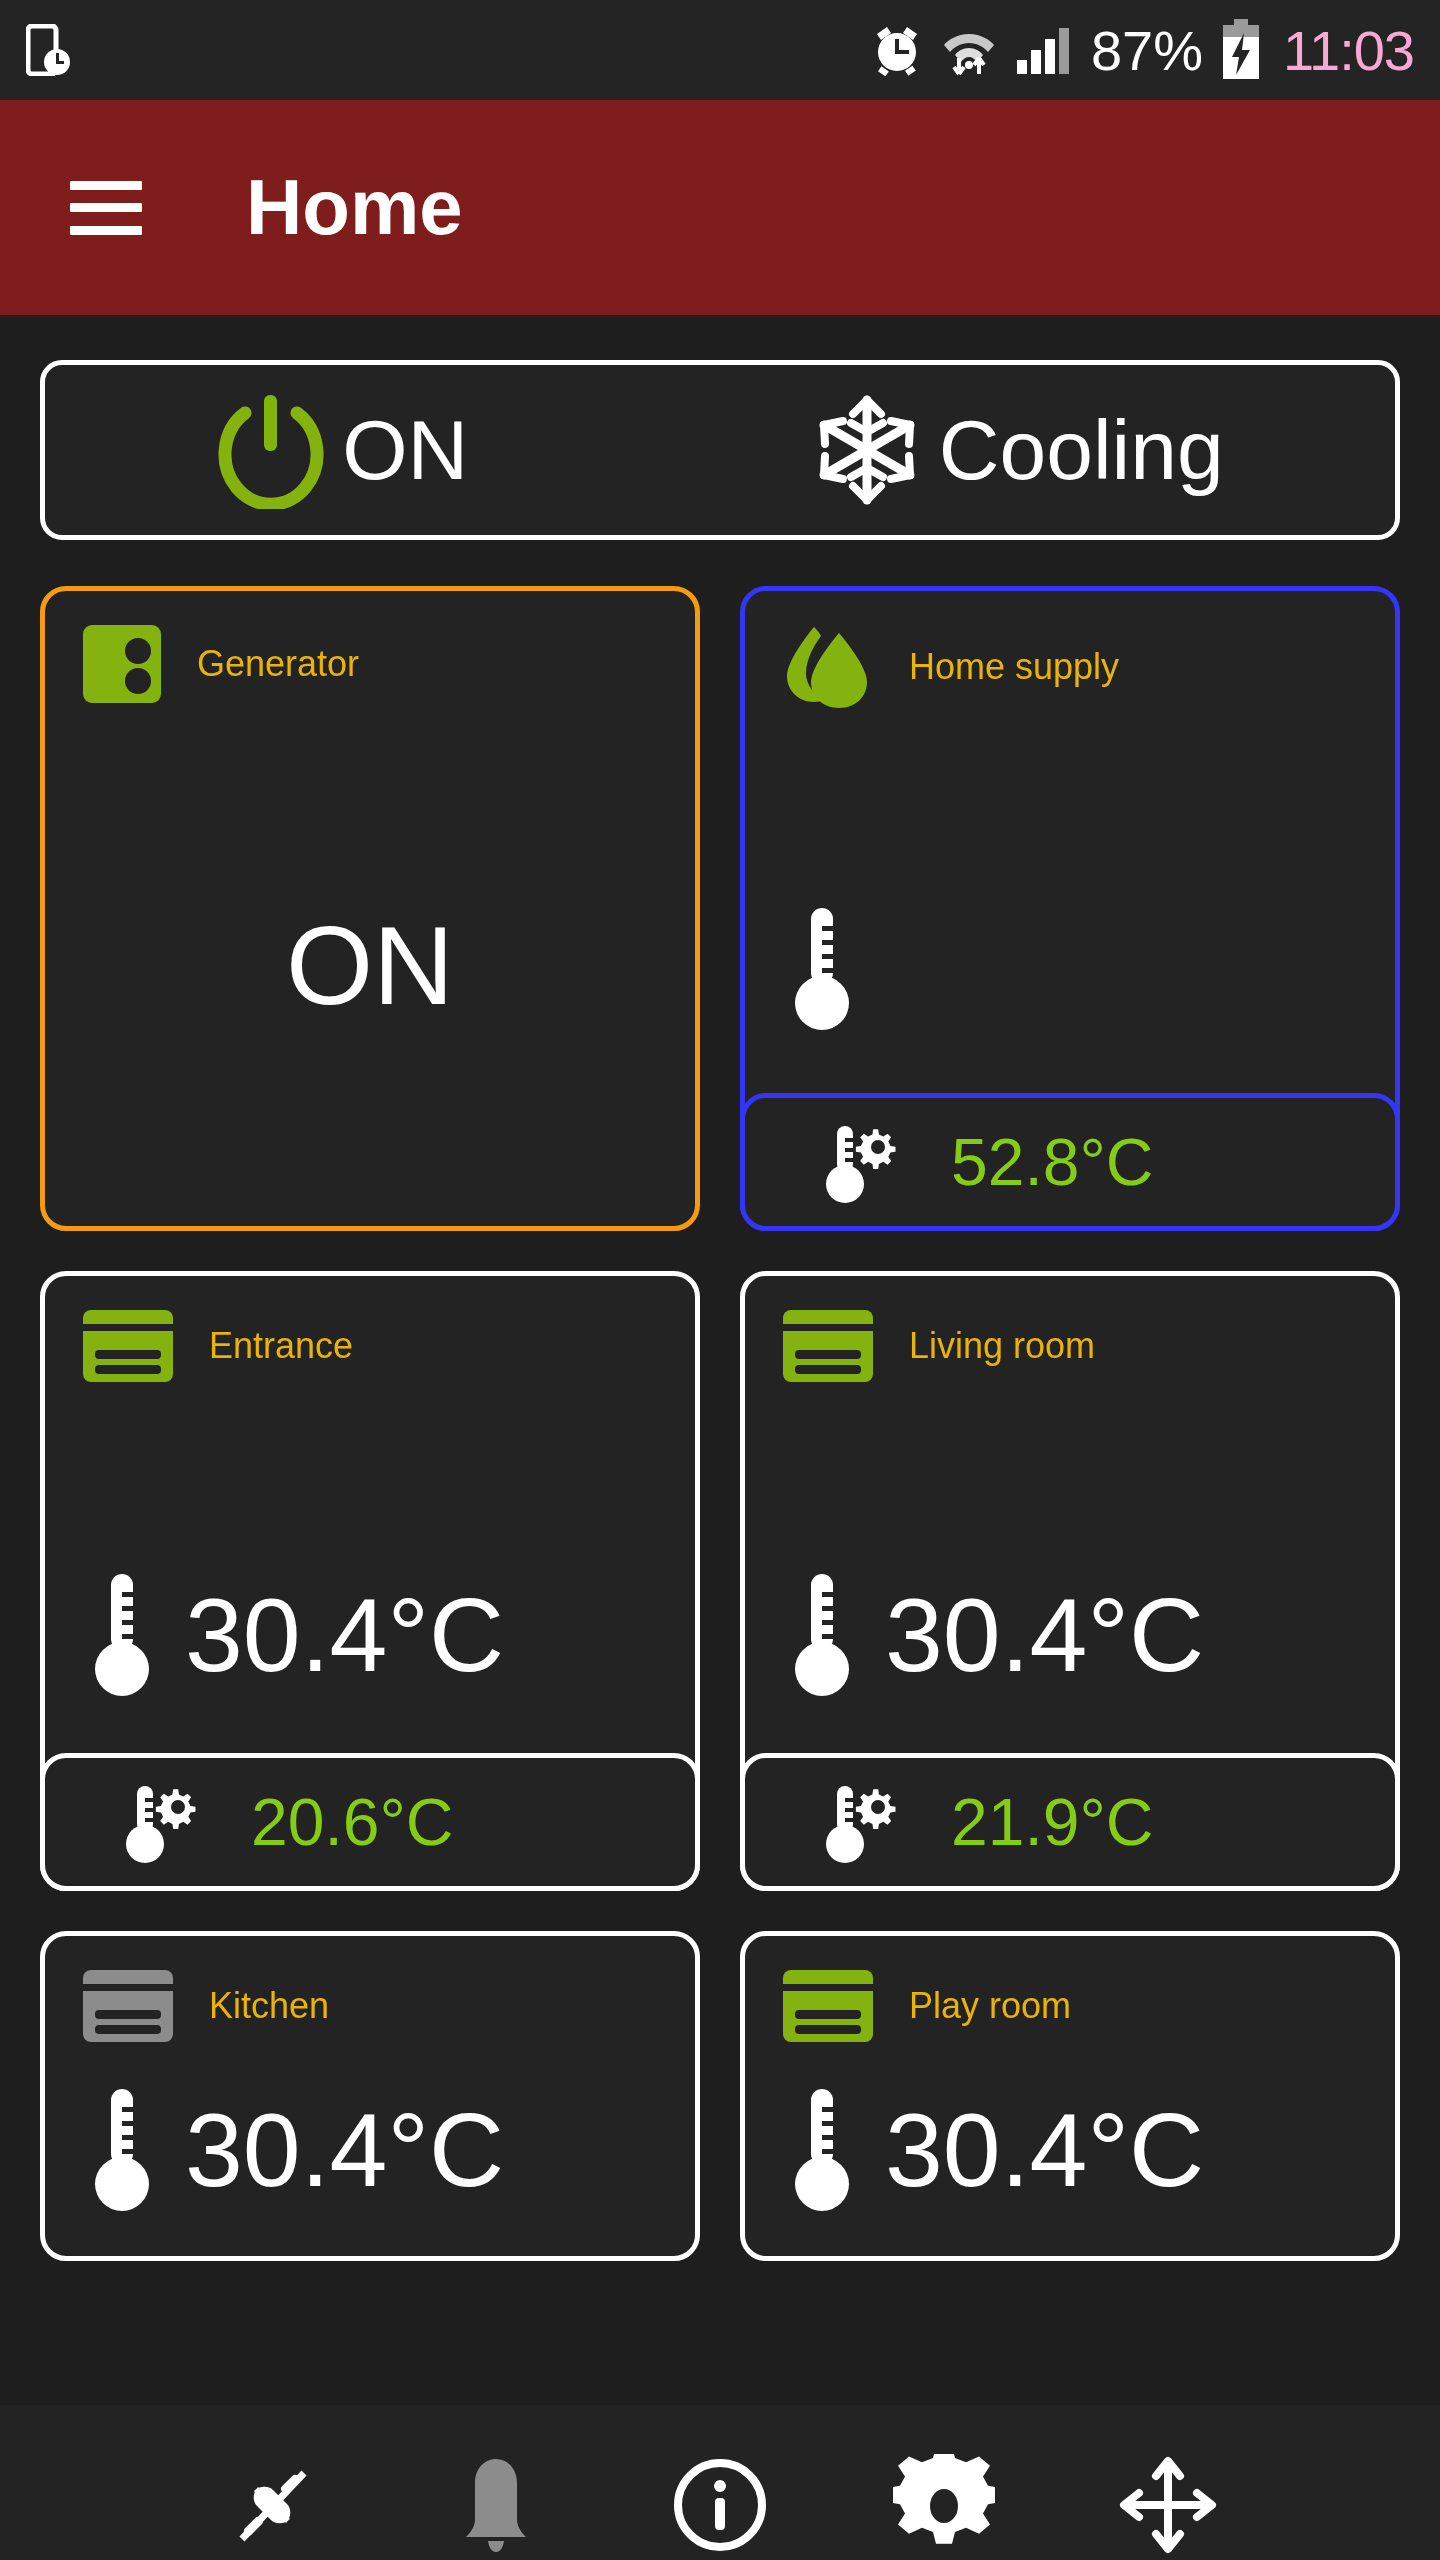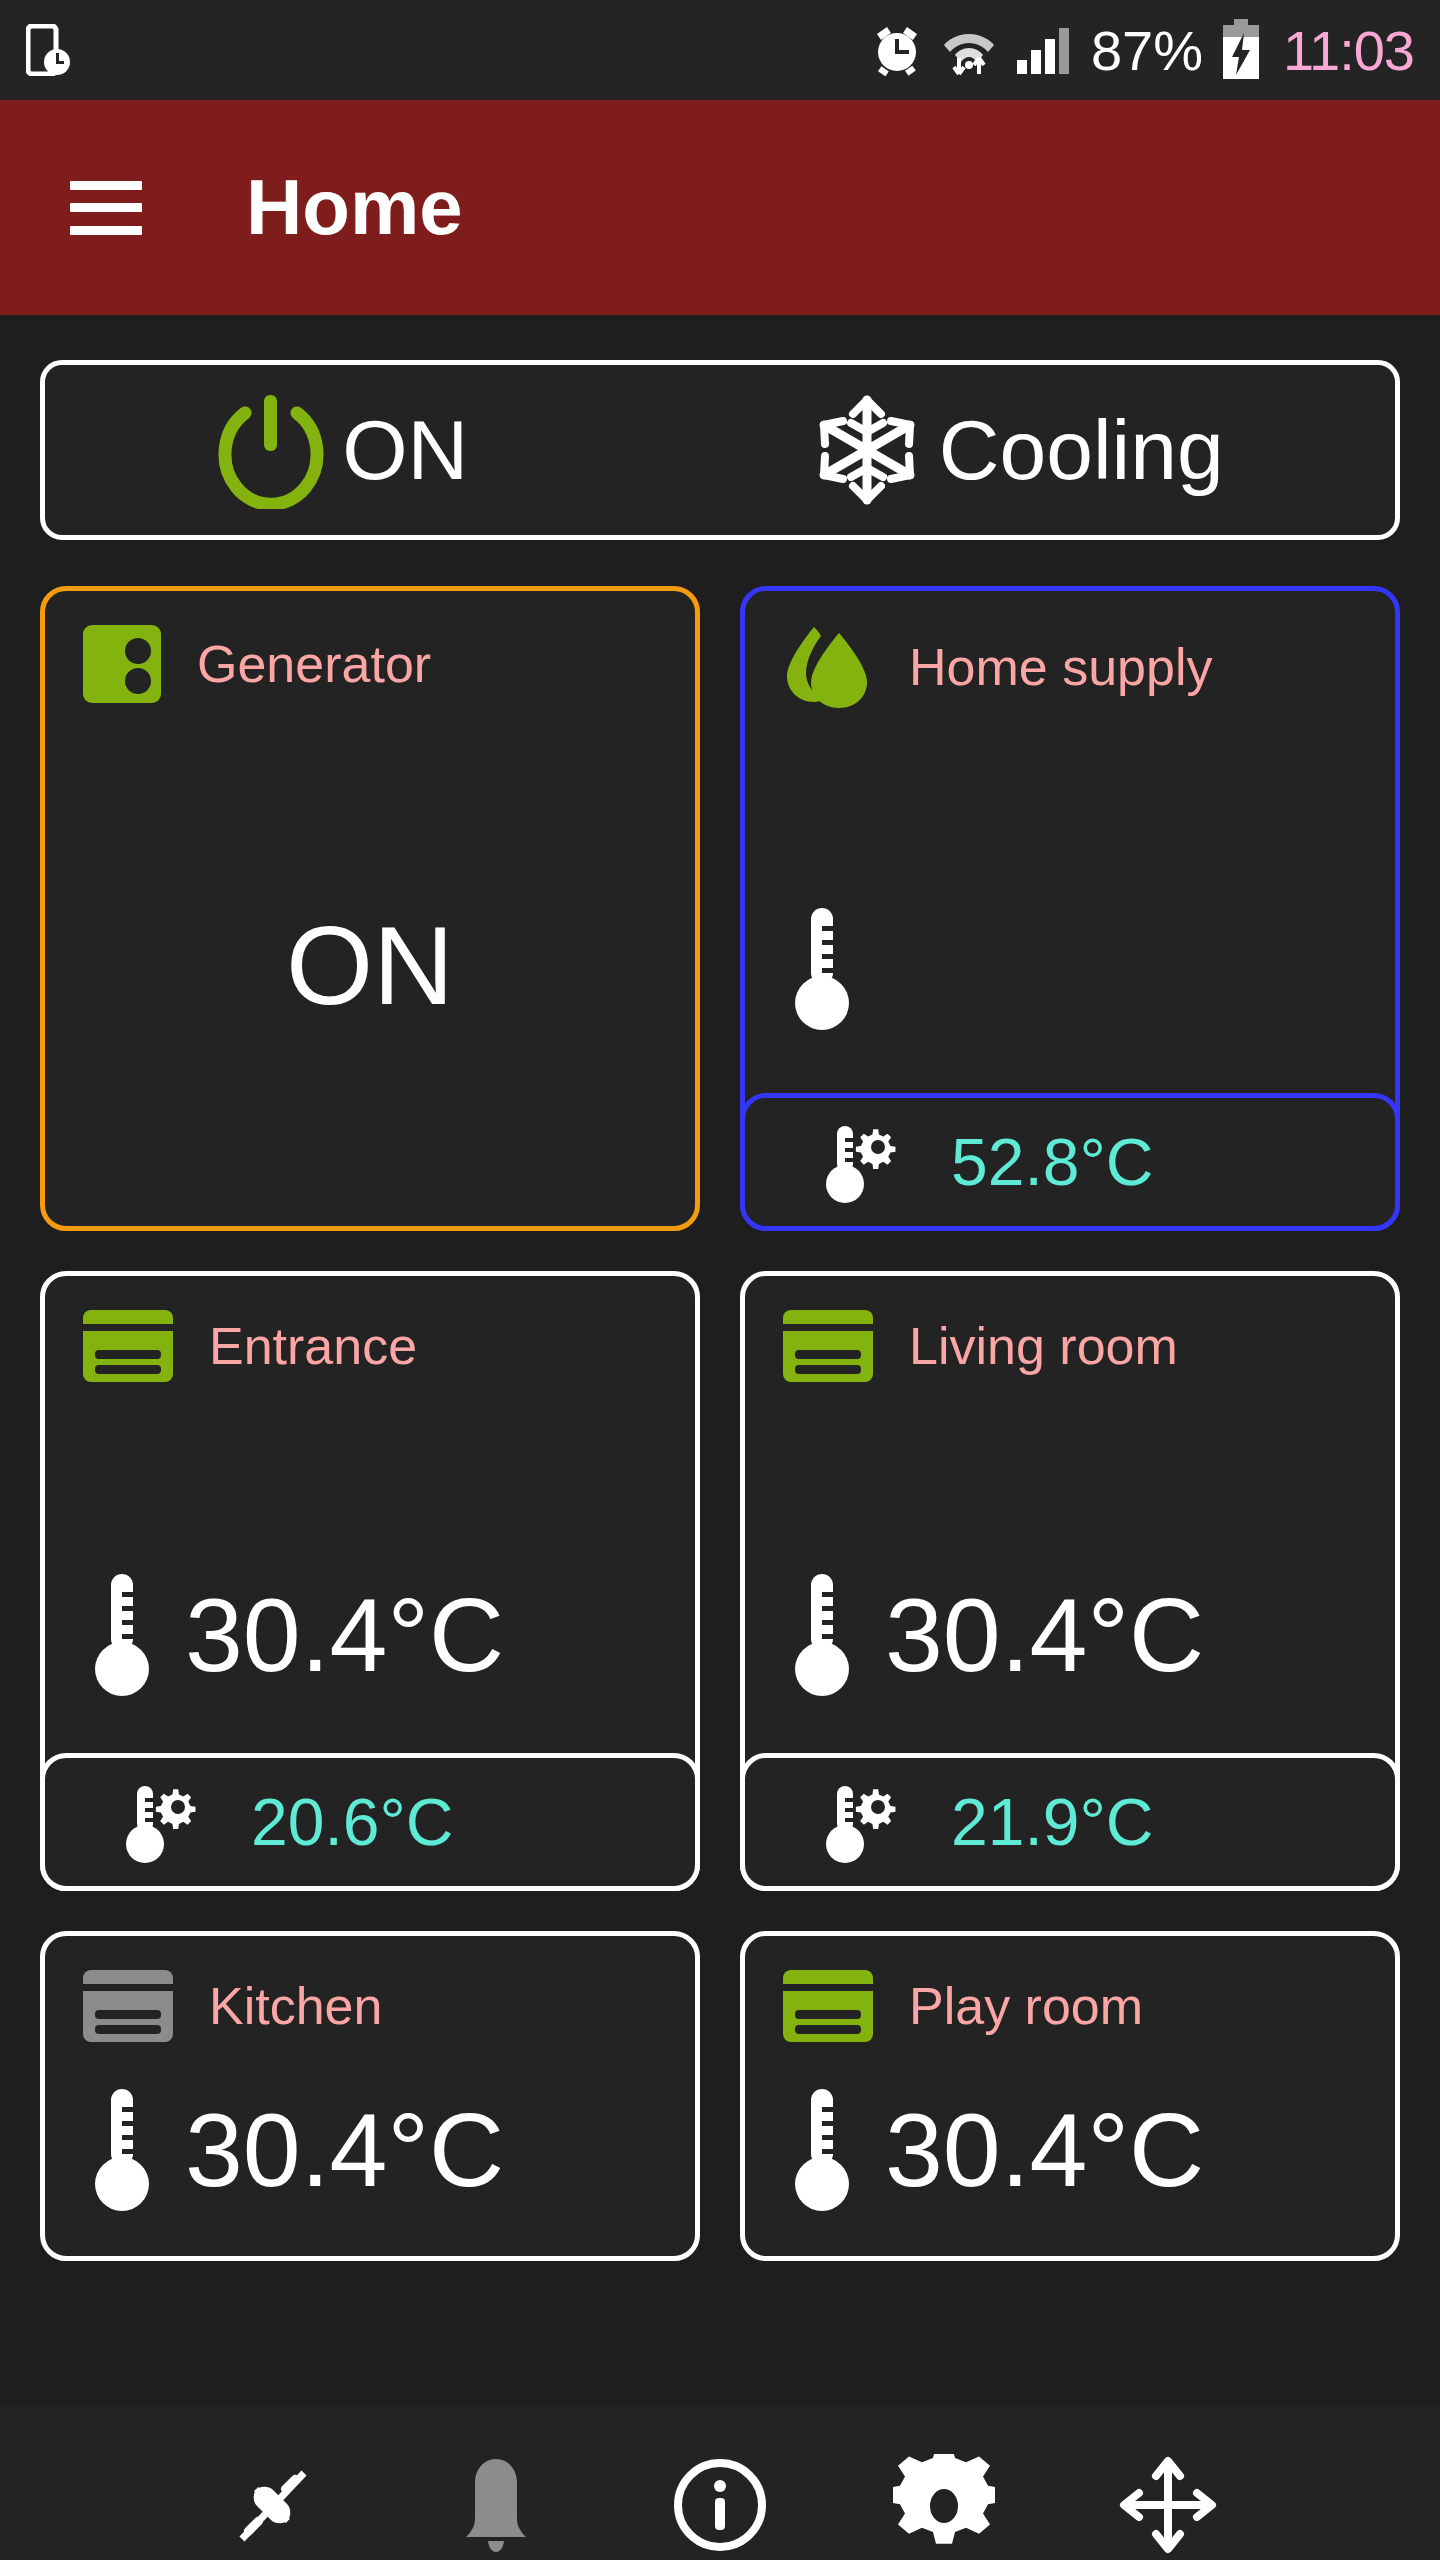--- a/index.html
+++ b/index.html
@@ -83,21 +83,21 @@
   .card.cut{ height:330px; overflow:hidden;text-align:center; }
   .card.accent-orange{ border-color:#f59b0f; }
   .card.accent-blue{ border-color:#3535f5; }
 
   .card-head{
     display:flex; align-items:center;
     padding:32px 0 0 36px;
     gap:34px;
   }
   .card-title{
-    font-size:52px; font-weight:400; color:#fca5a5;
+    font-size:36px; font-weight:400; color:#eab308;
     line-height:1;
   }
   .card-body{
     flex:1;
     display:flex; align-items:center;
     padding-left:44px;
     gap:30px;
   }
   .card-body.center{ justify-content:center; padding-left:0; }
   .card-value{
@@ -112,21 +112,21 @@
     left:-5px; right:-5px; bottom:-5px;
     height:138px;
     border:5px solid #ffffff;
     border-radius:26px;
     background:#232323;
     display:flex; align-items:center;
     padding-left:78px;
     gap:42px;
   }
   .setpoint.accent-blue{ border-color:#3535f5; }
-  .setpoint-value{ font-size:66px; font-weight:400; color:#5eead4; line-height:1; }
+  .setpoint-value{ font-size:66px; font-weight:400; color:#84cc16; line-height:1; }
 
   
   .bottomnav{
     position:absolute;
     left:0; bottom:0; width:1440px; height:200px;
     background:#232323;
     display:flex; align-items:center; justify-content:center;
     gap:104px;
   }
   .nav-btn{

